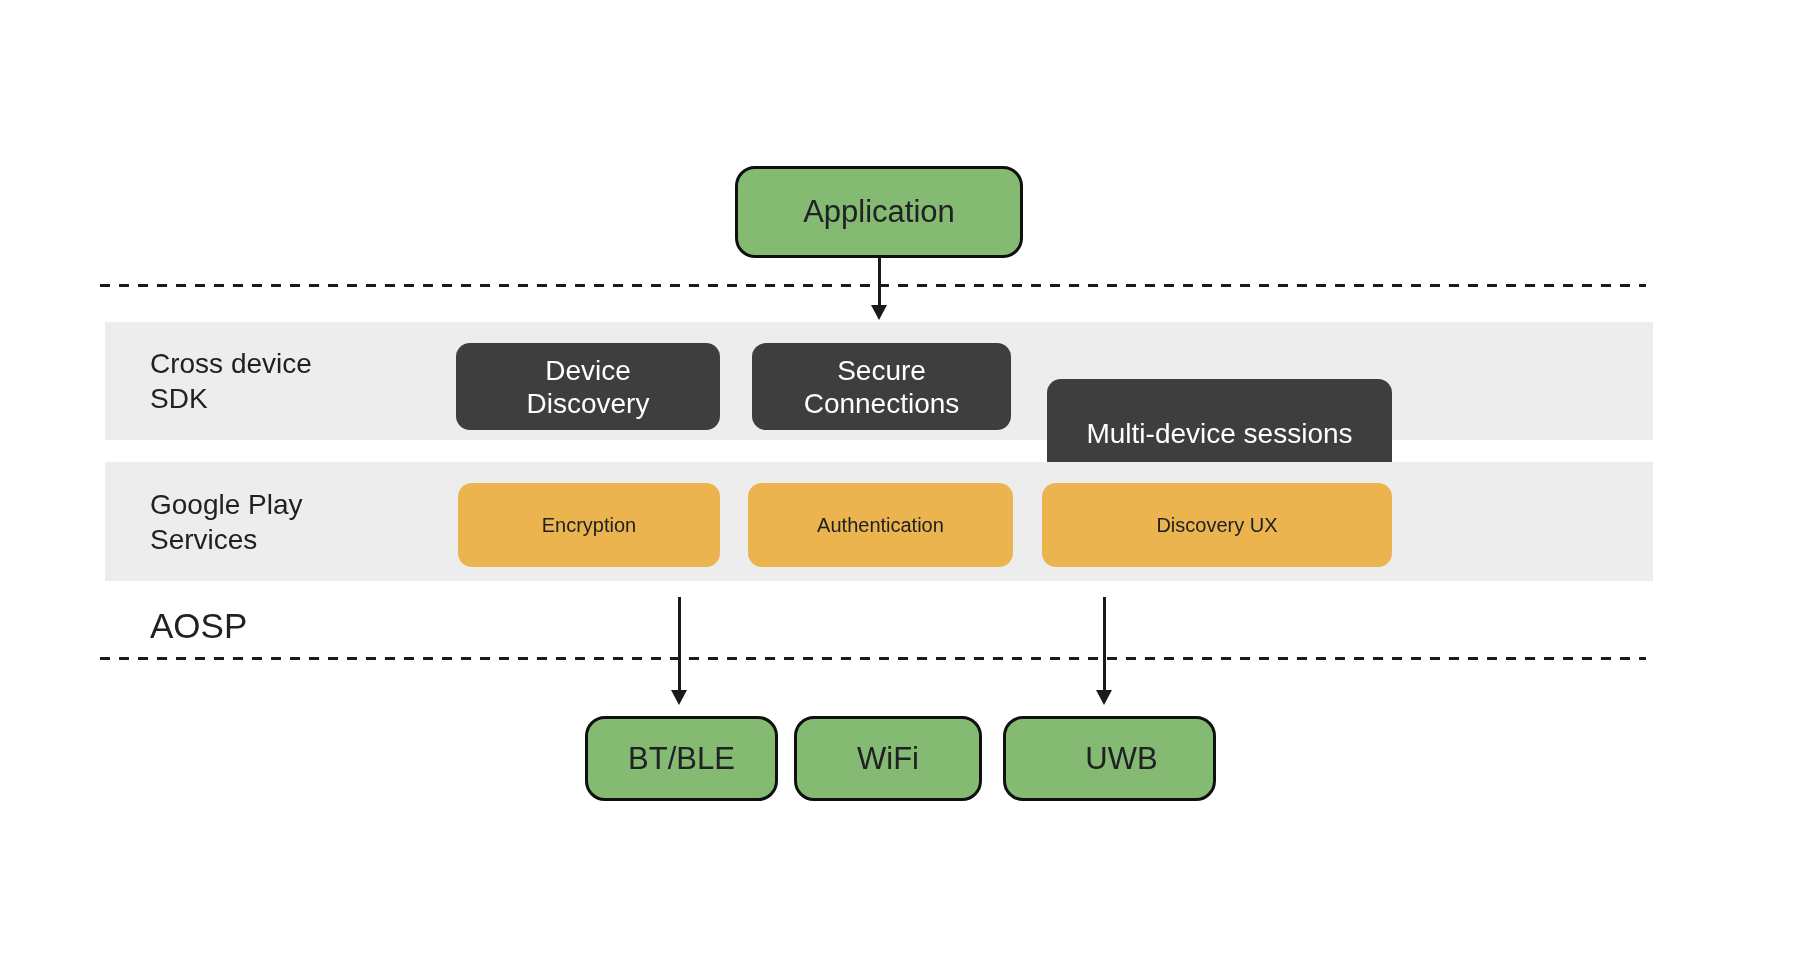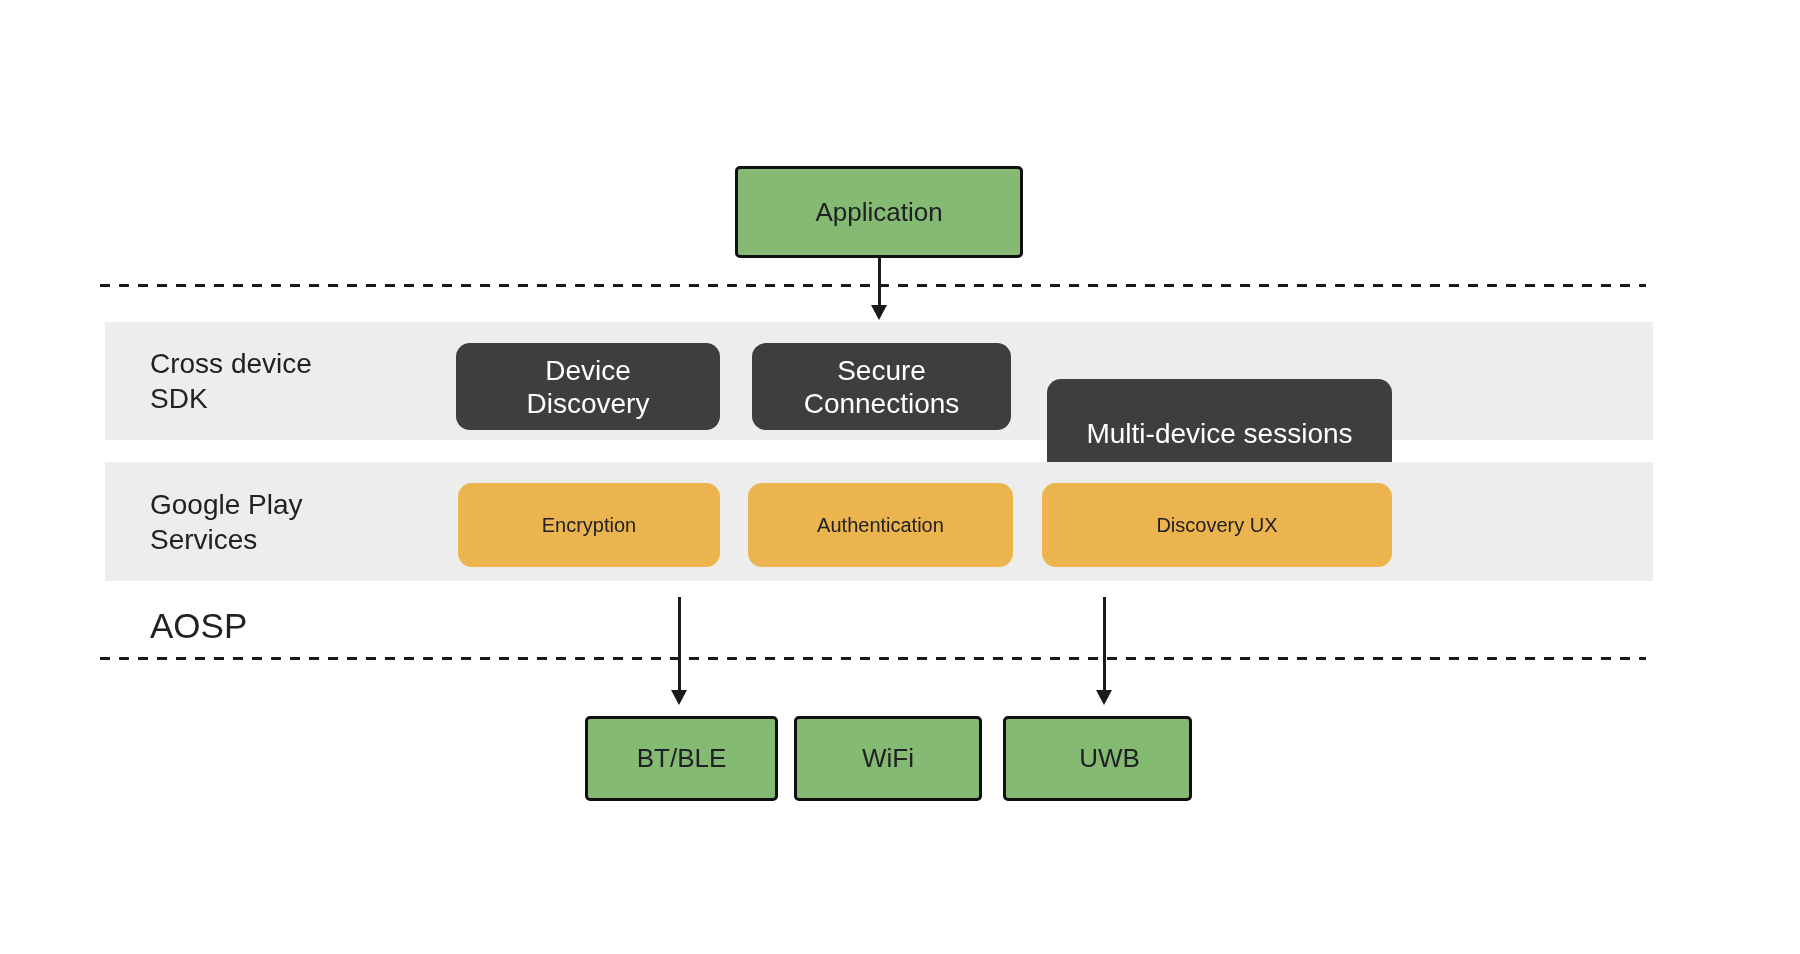--- a/index.html
+++ b/index.html
@@ -37,22 +37,22 @@
     align-items: center;
     justify-content: center;
     text-align: center;
     font-weight: 500;
     color: var(--text-dark);
   }
   .node span { display: block; }
   .green-node {
     background: var(--green);
     border: 3px solid #101010;
-    border-radius: 5px;
-    font-size: 26px;
+    border-radius: 20px;
+    font-size: 31px;
     align-items: center;
   }
   .dark-node {
     background: var(--dark);
     border-radius: 14px;
     color: var(--text-light);
     font-size: 28px;
     line-height: 33px;
   }
   .amber-node {
@@ -117,21 +117,21 @@
   #box-sc     { left: 647px; top: 21px; width: 259px; height: 87px; }
   #box-mds    { left: 942px; top: 21px; width: 345px; height: 108px; margin-top: 36px; }
   #box-enc    { left: 353px; top: 21px; width: 262px; height: 84px; }
   #box-auth   { left: 643px; top: 21px; width: 265px; height: 84px; }
   #box-dux    { left: 937px; top: 21px; width: 350px; height: 84px; }
   #arrow-bt   { left: 671px;  top: 597px; height: 108px; }
   #arrow-uwb  { left: 1096px; top: 597px; height: 108px; }
   #dash-bottom{ left: 100px;  top: 657px; width: 1546px; }
   #box-bt     { left: 585px;  top: 716px; width: 193px; height: 85px; }
   #box-wifi   { left: 794px;  top: 716px; width: 188px; height: 85px; }
-  #box-uwb    { left: 1003px; top: 716px; width: 189px; height: 85px; padding-left: 24px; }
+  #box-uwb    { left: 1003px; top: 716px; width: 213px; height: 85px; padding-left: 24px; }
 </style>
 </head>
 <body>
 
 <div class="canvas">
 
 
   <div class="node green-node" id="app-node">
     <span>Application</span>
   </div>

